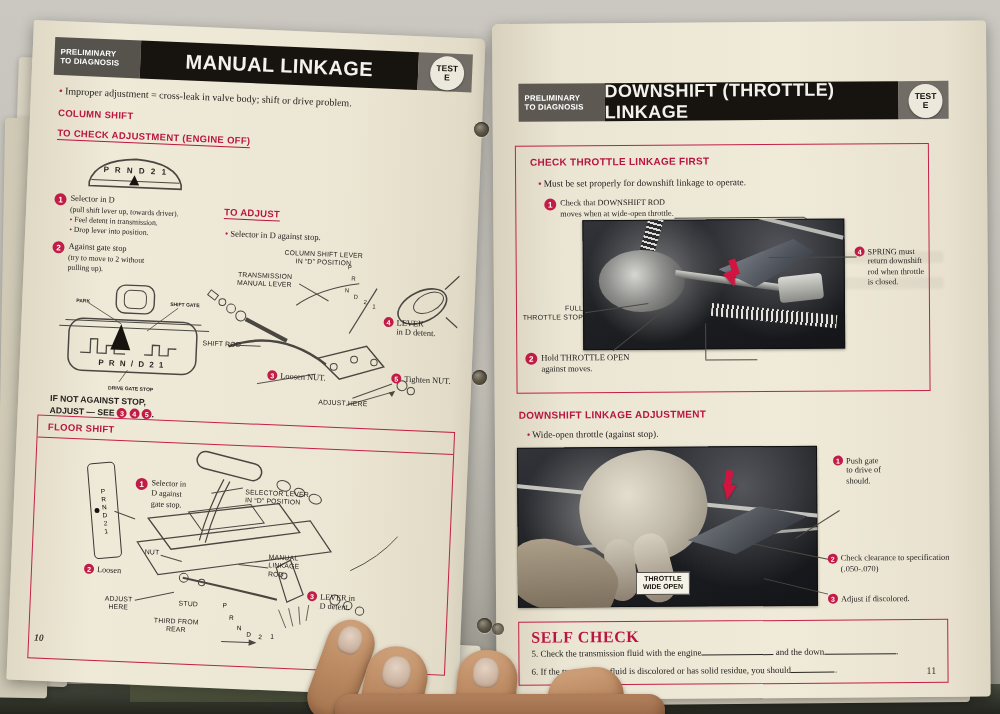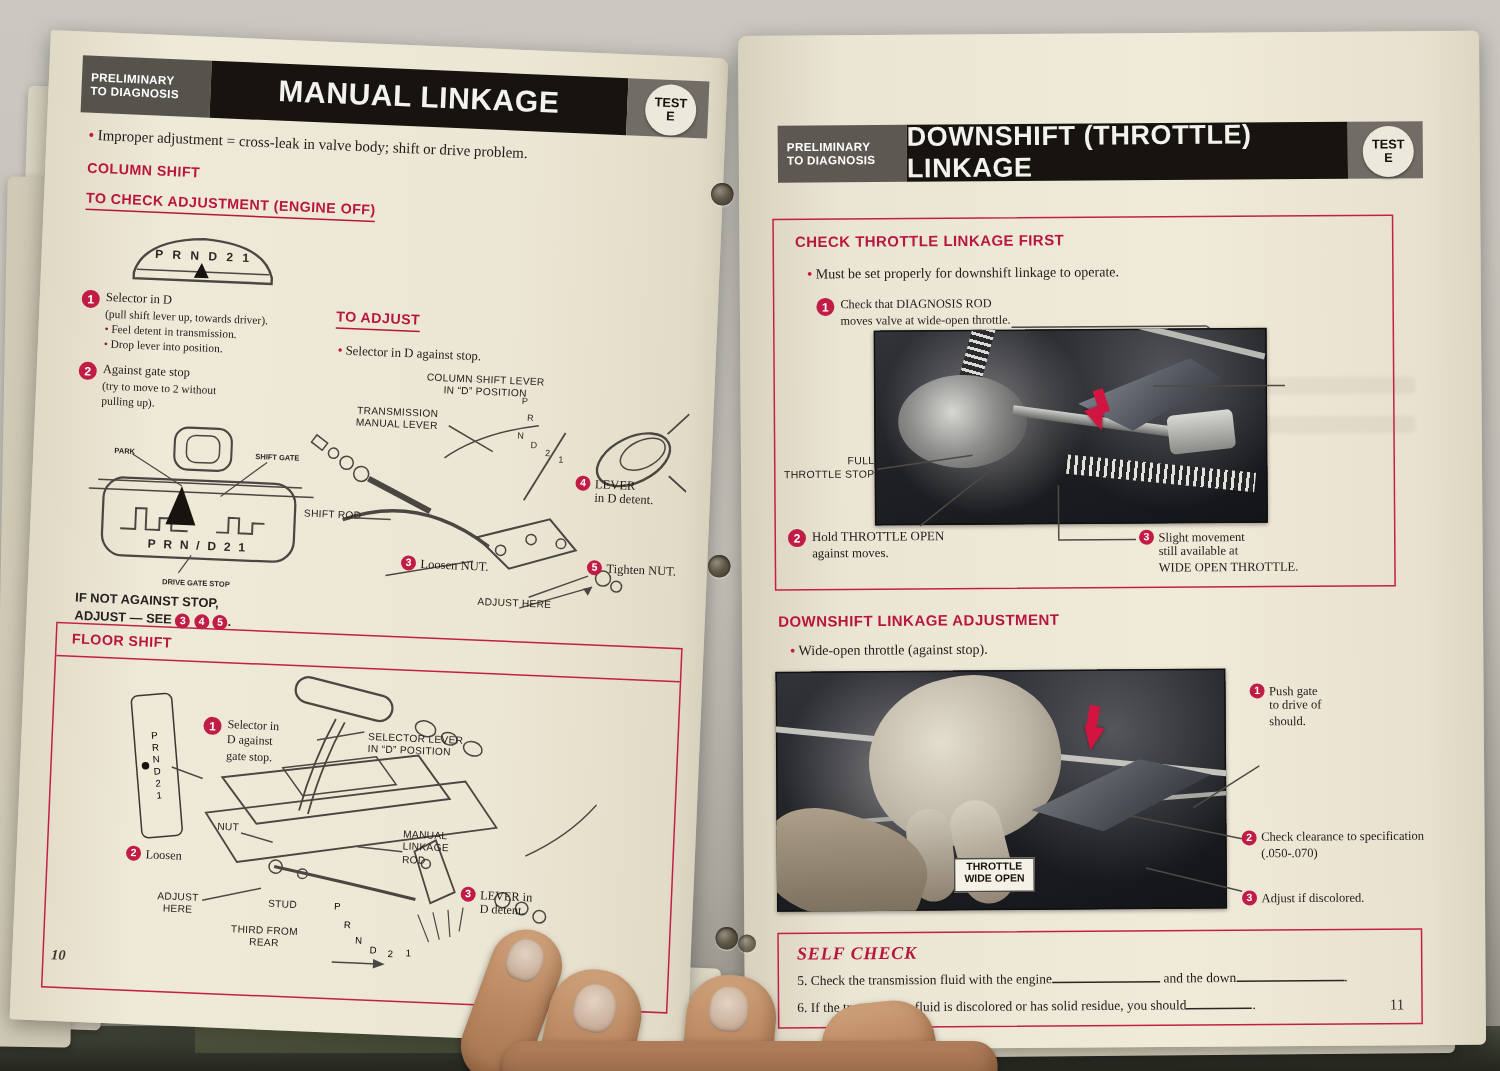--- a/index.html
+++ b/index.html
@@ -326,66 +326,67 @@
 
     <div class="abs redbox" style="left:22px;top:122px;width:412px;height:246px;">
       <div class="abs h-red" style="left:14px;top:10px;font-size:10px;">CHECK THROTTLE LINKAGE FIRST</div>
       <div class="abs body-t" style="left:22px;top:32px;font-size:9.4px;">
         <span style="color:#c01c46;font-weight:bold;">•</span>
         <span>Must be set properly for downshift linkage to operate.</span>
       </div>
       <div class="abs" style="left:28px;top:52px;display:flex;gap:4px;">
         <span class="n">1</span>
         <div class="body-t" style="font-size:8.2px;line-height:1.3;">
-          <div>Check that DIAGNOSIS ROD</div>
-          <div>moves valve at wide-open throttle.</div>
+          <div>Check that DOWNSHIFT ROD</div>
+          <div>moves when at wide-open throttle.</div>
         </div>
       </div>
       <div class="lead" style="left:158px;top:72px;width:130px;"></div>
       <div class="lead" style="left:288px;top:72px;width:34px;transform:rotate(38deg);"></div>
 
       <div class="photo" style="left:66px;top:74px;width:262px;height:130px;">
         <div class="abs spring-v" style="left:58px;top:-8px;width:15px;height:72px;transform:rotate(16deg);"></div>
         <div class="abs" style="left:16px;top:30px;width:86px;height:62px;border-radius:50%;background:radial-gradient(circle at 42% 40%,#d6d6d2 0%,#8e8e8c 45%,#4a4a4c 100%);"></div>
         <div class="abs" style="left:92px;top:58px;width:110px;height:7px;background:linear-gradient(180deg,#cfcfcb,#6a6a68);transform:rotate(8deg);"></div>
         <div class="abs spring-h" style="left:128px;top:90px;width:126px;height:13px;transform:rotate(6deg);"></div>
         <div class="abs" style="left:136px;top:20px;width:96px;height:48px;background:linear-gradient(135deg,#8f949c 0%,#4e535b 60%,#2c3036 100%);clip-path:polygon(0 62%,78% 0,100% 28%,38% 100%);"></div>
         <div class="abs" style="left:170px;top:6px;width:92px;height:4px;background:#b9b9b4;transform:rotate(14deg);"></div>
         <div class="abs" style="left:196px;top:56px;width:44px;height:26px;background:linear-gradient(180deg,#d9d9d4,#8a8a86);border-radius:4px;transform:rotate(-6deg);"></div>
         <div class="rarrow" style="left:142px;top:52px;transform:rotate(-18deg);"></div>
         <div class="abs" style="left:148px;top:40px;width:7px;height:16px;background:#d11440;transform:rotate(-18deg);"></div>
       </div>
 
+      <div class="abs" style="left:338px;top:102px;">
+        <div style="display:flex;gap:3px;align-items:center;">
+          <span class="n n-sm">4</span>
+          <span class="body-t" style="font-size:8.2px;">SPRING must</span>
+        </div>
+        <div class="body-t" style="font-size:8.2px;margin-left:13px;line-height:1.3;">
+          <div>return downshift</div>
+          <div>rod when throttle</div>
+          <div>is closed.</div>
+        </div>
+      </div>
       <div class="lead" style="left:252px;top:112px;width:88px;"></div>
 
       <div class="abs lbl" style="left:4px;top:158px;width:62px;text-align:right;font-size:7px;">
         <div>FULL</div>
         <div>THROTTLE STOP</div>
       </div>
       <div class="lead" style="left:68px;top:166px;width:64px;transform:rotate(-8deg);"></div>
 
       <div class="abs" style="left:8px;top:206px;display:flex;gap:4px;">
         <span class="n">2</span>
         <div class="body-t" style="font-size:8.6px;line-height:1.3;">
           <div>Hold THROTTLE OPEN</div>
           <div>against moves.</div>
         </div>
       </div>
       <div class="lead" style="left:96px;top:204px;width:64px;transform:rotate(-38deg);"></div>
 
-      <div class="abs" style="left:242px;top:208px;">
-        <div style="display:flex;gap:3px;align-items:center;">
-          <span class="n n-sm">3</span>
-          <span class="body-t" style="font-size:8.4px;">Slight movement</span>
-        </div>
-        <div class="body-t" style="font-size:8.4px;margin-left:13px;line-height:1.3;">
-          <div>still available at</div>
-          <div>WIDE OPEN THROTTLE.</div>
-        </div>
-      </div>
       <div class="abs" style="left:188px;top:178px;width:1px;height:36px;background:#4e4a44;"></div>
       <div class="lead" style="left:188px;top:214px;width:52px;"></div>
     </div>
 
     <div class="abs h-red" style="left:24px;top:386px;font-size:10px;">DOWNSHIFT LINKAGE ADJUSTMENT</div>
     <div class="abs body-t" style="left:32px;top:406px;font-size:9.4px;">
       <span style="color:#c01c46;font-weight:bold;">•</span>
       <span>Wide-open throttle (against stop).</span>
     </div>
 
@@ -428,21 +429,21 @@
     </div>
     <div class="lead" style="left:252px;top:520px;width:82px;transform:rotate(12deg);"></div>
 
     <div class="abs" style="left:332px;top:572px;display:flex;gap:3px;align-items:center;">
       <span class="n n-sm">3</span>
       <span class="body-t" style="font-size:8.4px;">Adjust if discolored.</span>
     </div>
     <div class="lead" style="left:268px;top:556px;width:66px;transform:rotate(14deg);"></div>
 
     <div class="abs redbox" style="left:22px;top:598px;width:428px;height:62px;">
-      <div class="abs serif" style="left:12px;top:6px;font-weight:bold;font-size:12px;letter-spacing:.6px;color:#b8163f;font-style:italic;">SELF CHECK</div>
+      <div class="abs serif" style="left:12px;top:6px;font-weight:bold;font-size:16px;letter-spacing:.6px;color:#b8163f;">SELF CHECK</div>
       <div class="abs body-t" style="left:12px;top:24px;font-size:9px;white-space:nowrap;">
         <span>5. Check the transmission fluid with the engine</span><span class="blank" style="width:72px;"></span>
         <span>and the down</span><span class="blank" style="width:72px;"></span><span>.</span>
       </div>
       <div class="abs body-t" style="left:12px;top:42px;font-size:9px;white-space:nowrap;">
         <span>6. If the transmission fluid is discolored or has solid residue, you should</span><span class="blank" style="width:44px;"></span><span>.</span>
       </div>
     </div>
 
     <div class="abs serif" style="left:430px;top:644px;font-size:10px;font-weight:normal;color:#3a362f;">11</div>

